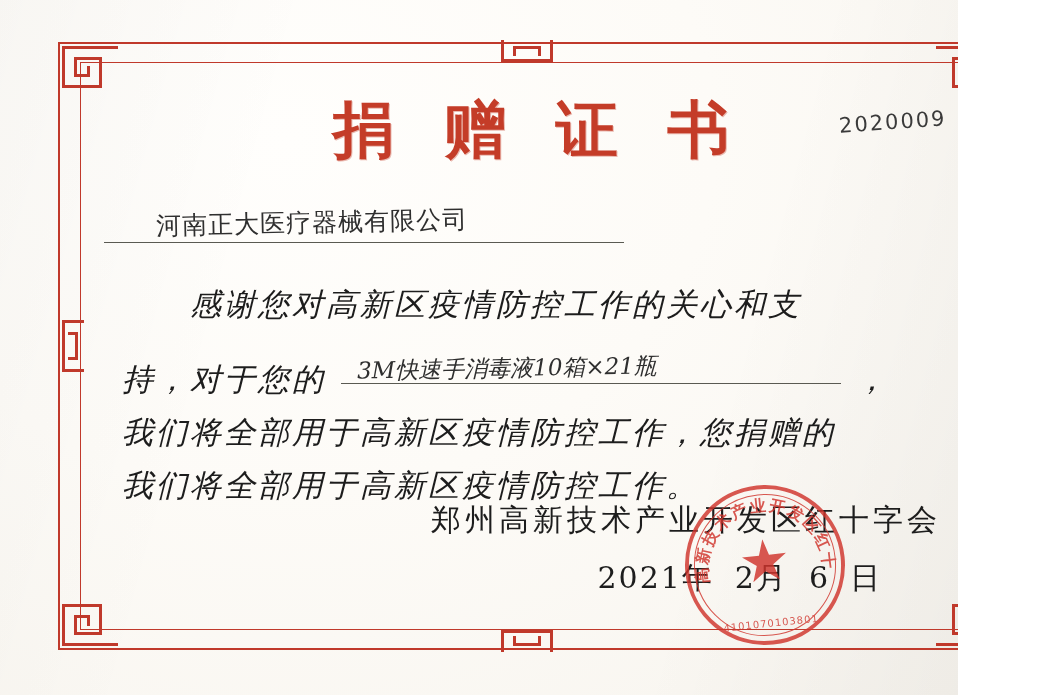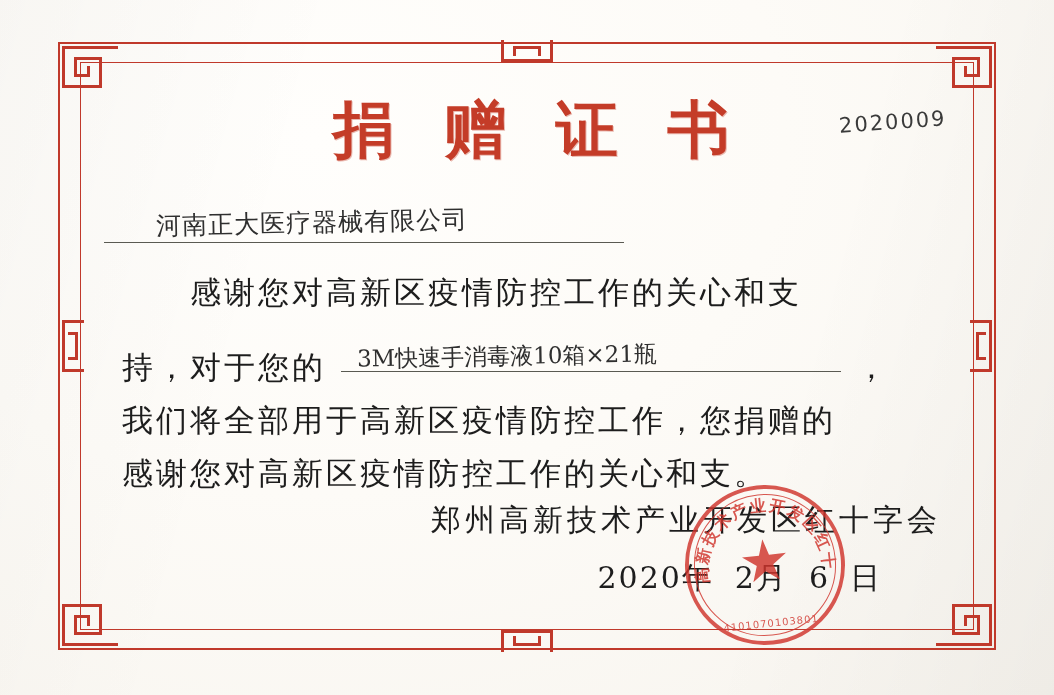--- a/index.html
+++ b/index.html
@@ -9,21 +9,21 @@
   }
   body {
     width: 1054px;
     height: 695px;
     font-family: "Liberation Serif", serif;
     overflow: hidden;
   }
 
   #certificate {
     position: relative;
-    width: 1054px;
+    width: 958px;
     height: 695px;
     background:
       radial-gradient(ellipse at 30% 20%, #fffefc 0%, #fdfbf7 45%, #f7f4ee 100%);
     overflow: hidden;
   }
 
   
   .paper-shade {
     position: absolute;
     inset: 0;
@@ -149,27 +149,28 @@
     font-size: 25px;
     color: #2f2f2f;
     letter-spacing: 1px;
     transform: rotate(-1.2deg);
     white-space: nowrap;
   }
 
   .body-text {
     position: absolute;
     left: 22px;
-    top: 196px;
+    top: 208px;
     width: 800px;
     font-family: "DejaVu Serif", serif;
     font-size: 31px;
     line-height: 53px;
     color: #1d1d1d;
     letter-spacing: 3px;
+    font-style: italic;
   }
   .line1 { text-indent: 68px; }
   .line2 {
     position: relative;
     white-space: nowrap;
   }
   .fill-blank {
     display: inline-block;
     position: relative;
     width: 500px;
@@ -366,27 +367,27 @@
     <div class="body-text">
       <div class="line1">感谢您对高新区疫情防控工作的关心和支</div>
       <div class="line2">
         <span>持，对于您的</span>
         <span class="fill-blank">
           <span class="hand">3M快速手消毒液10箱×21瓶</span>
         </span>
         <span>，</span>
       </div>
       <div>我们将全部用于高新区疫情防控工作，您捐赠的</div>
-      <div>感谢您对高新区疫情防控工作的关心和支。</div>
+      <div>我们将全部用于高新区疫情防控工作。</div>
     </div>
 
     <div class="issuer">郑州高新技术产业开发区红十字会</div>
 
     <div class="date-row">
-      <span class="num">2020</span><span>年</span><span class="sep"></span><span class="num">2</span><span>月</span><span class="sep"></span><span class="num">6</span><span class="sep"></span><span>日</span>
+      <span class="num">2021</span><span>年</span><span class="sep"></span><span class="num">2</span><span>月</span><span class="sep"></span><span class="num">6</span><span class="sep"></span><span>日</span>
     </div>
 
     <div class="seal">
       <div class="seal-ring"></div>
       <div class="seal-ring-inner"></div>
       <div class="seal-star"></div>
       <svg class="seal-text" viewBox="0 0 160 160">
         <defs>
           <path id="sealArc" d="M 22,84 A 58,58 0 1 1 138,84" fill="none"></path>
         </defs>

